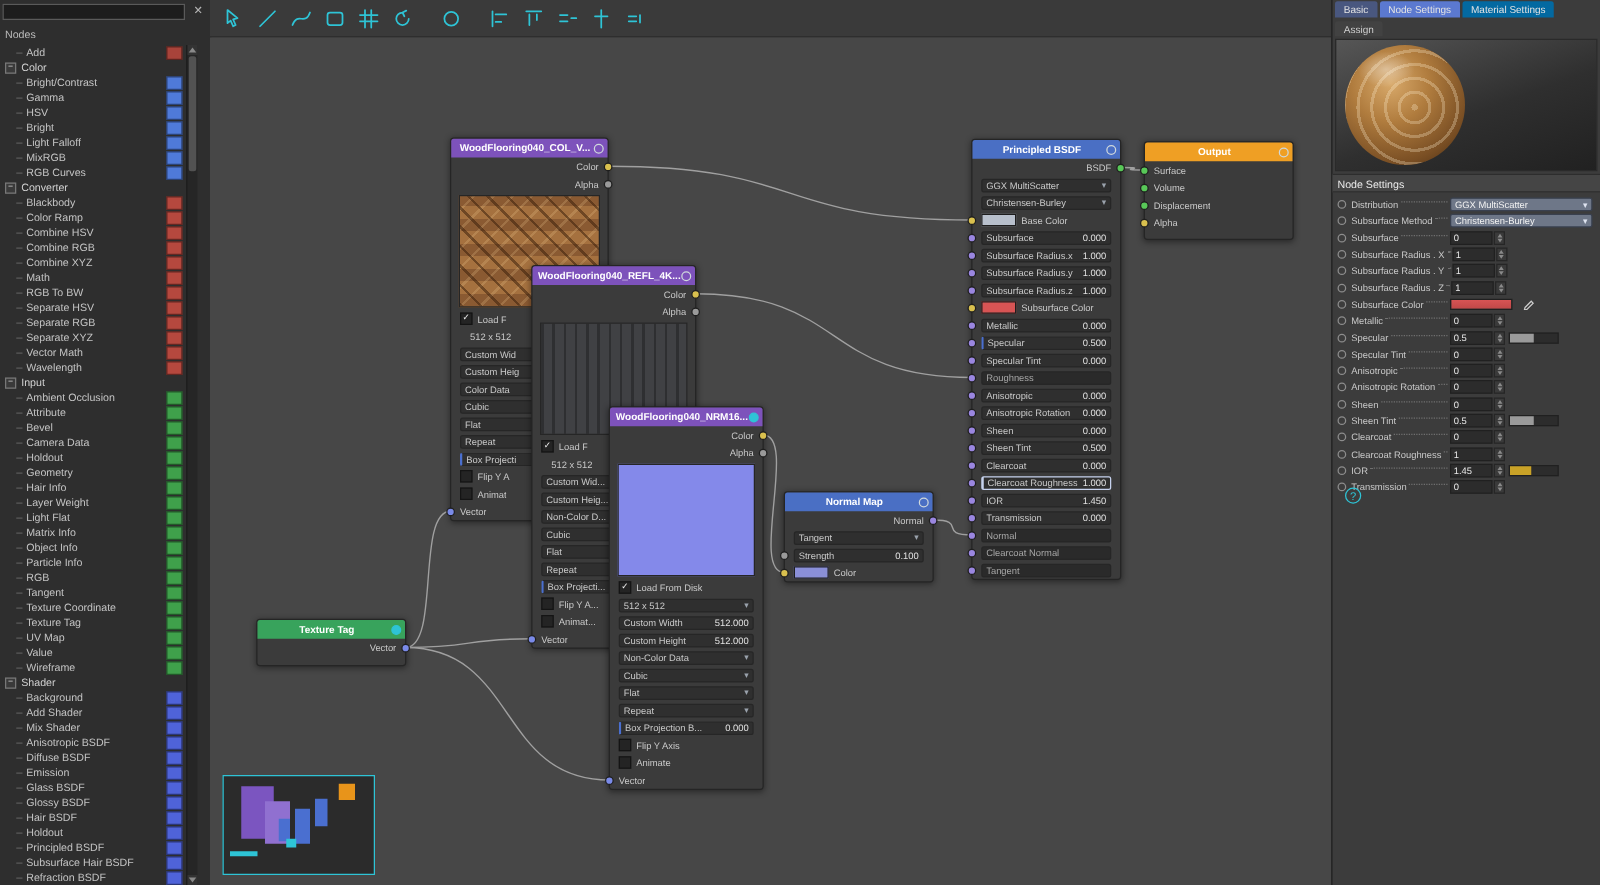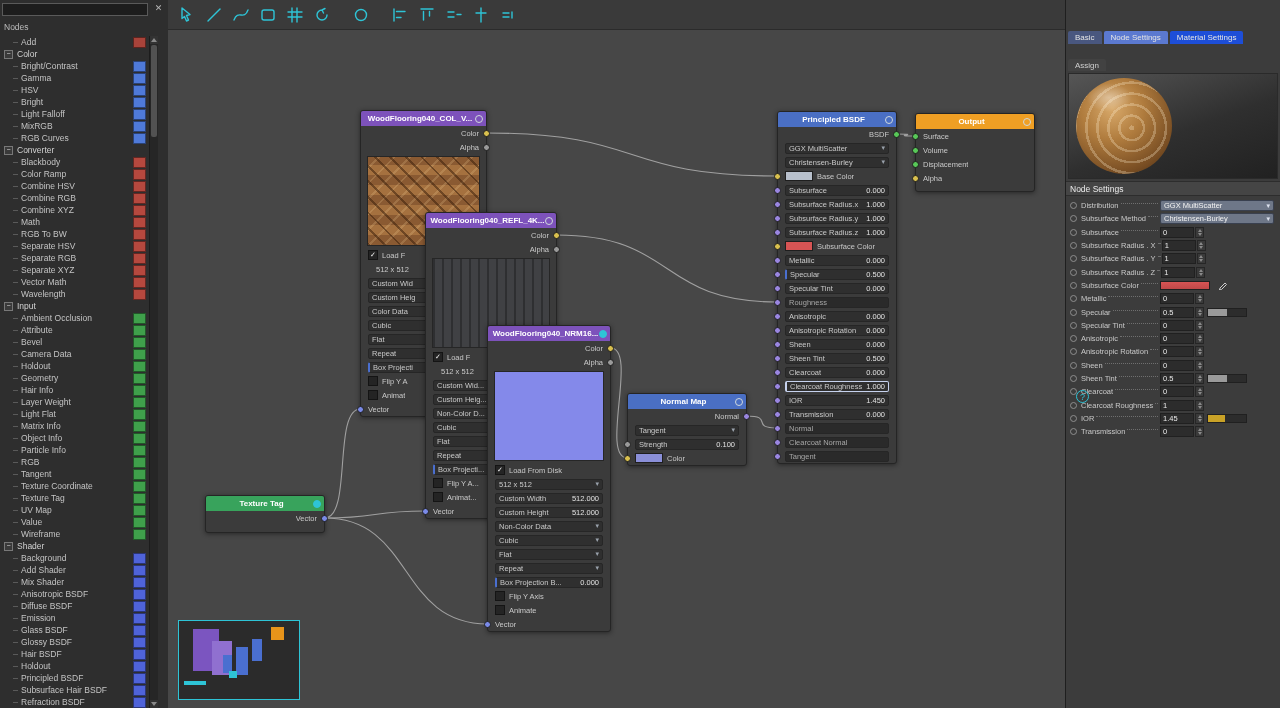--- a/index.html
+++ b/index.html
@@ -75,24 +75,24 @@
   .chip{width:26px;height:8px;flex:none;border:1px solid #1e1e1e;margin-right:4px;}
 
   
   #minimap{position:absolute;left:10px;top:590px;width:120px;height:78px;background:#2b2b2b;
            border:1px solid #2ec4d6;z-index:6;}
   .mblock{position:absolute;}
 
   
   #rpanel{position:absolute;left:1065px;top:0;width:215px;height:708px;background:#3c3c3c;
           border-left:1px solid #1f1f1f;box-sizing:border-box;}
-  #rtabs{display:flex;gap:2px;padding:1px 2px 0 2px;height:13px;margin-top:30px;}
-  .rtab{font-size:8px;padding:0 7px;display:flex;align-items:center;background:#1d4ed8;color:#e4e4e4;
+  #rtabs{display:flex;gap:2px;padding:1px 2px 0 2px;height:13px;}
+  .rtab{font-size:8px;padding:0 7px;display:flex;align-items:center;background:#0369a1;color:#e4e4e4;
         border-radius:2px 2px 0 0;white-space:nowrap;}
-  #rassign{display:flex;padding:15px 2px 0 2px;height:12px;}
+  #rassign{display:flex;padding:3px 2px 0 2px;height:12px;}
   .rtab.assign{background:#424242;color:#cfcfcf;}
   #rpreview{margin:2px;height:104px;border:1px solid #2a2a2a;position:relative;
             background:linear-gradient(160deg,#565656 0%,#2f2f2f 55%,#212121 100%);}
   .ball{position:absolute;left:7px;top:4px;width:96px;height:96px;border-radius:50%;overflow:hidden;
         background:radial-gradient(circle at 38% 32%, #d8a96a 0%, #b07c3e 35%, #7a4f24 72%, #45290f 100%);}
   .ball::before{content:"";position:absolute;inset:0;border-radius:50%;
         background:repeating-radial-gradient(circle at 58% 52%, rgba(255,240,210,.28) 0 2.5px, rgba(0,0,0,0) 2.5px 11px);}
   .ball::after{content:"";position:absolute;left:10%;top:5%;width:48%;height:30%;border-radius:50%;
         background:radial-gradient(ellipse, rgba(255,255,255,.38), transparent 70%);}
   #rsection{height:13px;background:#454545;border-top:1px solid #2d2d2d;border-bottom:1px solid #2d2d2d;

